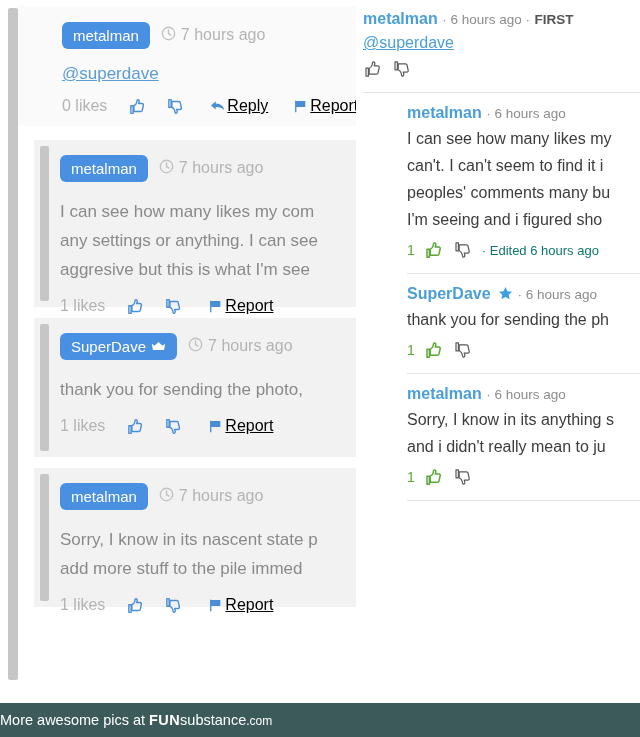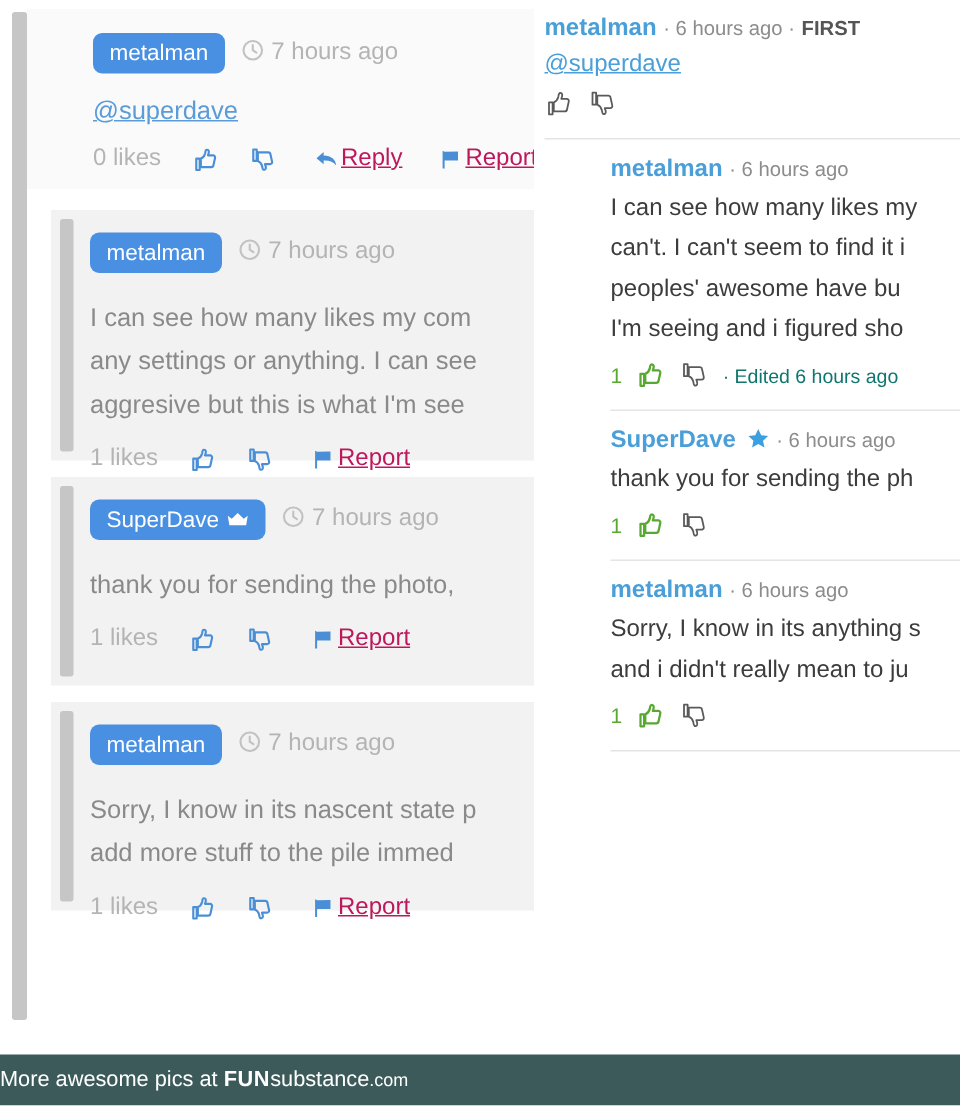--- a/index.html
+++ b/index.html
@@ -65,21 +65,21 @@
     white-space: nowrap;
   }
   .lp-actions {
     display: flex; align-items: flex-start; gap: 19px;
     margin-top: 13px;
     white-space: nowrap;
   }
   .likes { color: #b4b4b4; font-size: 16px; margin-right: 2px; }
   .ic { display: block; flex: none; }
   .act-link {
-    color: #be185d; font-size: 16px;
+    color: #000000; font-size: 16px;
     text-decoration: underline;
     margin-left: -1px;
   }
   .act-grp { display: inline-flex; align-items: center; gap: 1px; margin-left: 5px; }
 
   .reply-list { position: absolute; left: 34px; top: 140px; width: 322px; }
   .reply-item {
     position: relative;
     background: #f2f2f2;
     margin-bottom: 11px;
@@ -308,21 +308,21 @@
     </div>
 
     <div class="rp-reply">
       <div>
         <span class="rp-name">metalman</span>
         <span class="rp-meta">· 6 hours ago</span>
       </div>
       <div class="rp-body">
         <div>I can see how many likes my</div>
         <div>can't. I can't seem to find it i</div>
-        <div>peoples' awesome have bu</div>
+        <div>peoples' comments many bu</div>
         <div>I'm seeing and i figured sho</div>
       </div>
       <div class="rp-actions">
         <span class="rp-count">1</span>
         <svg width="20" height="20" viewBox="0 0 20 20">
           <path d="M3 9.2h2.4v8H3zM6.2 9.2c1.6-.6 2.6-2.1 3-3.6.2-.9.1-2 .8-2.5.7-.4 1.6.1 1.8.9.2 1-.3 2-.6 2.9h3.6c.9 0 1.6.8 1.4 1.7l-1.2 5.4c-.1.7-.8 1.2-1.5 1.2H6.2z" fill="none" stroke="#58a832" stroke-width="1.5" stroke-linejoin="round"></path>
         </svg>
         <svg width="20" height="20" viewBox="0 0 20 20">
           <path d="M3 2.8h2.4v8H3zM6.2 10.8c1.6.6 2.6 2.1 3 3.6.2.9.1 2 .8 2.5.7.4 1.6-.1 1.8-.9.2-1-.3-2-.6-2.9h3.6c.9 0 1.6-.8 1.4-1.7l-1.2-5.4c-.1-.7-.8-1.2-1.5-1.2H6.2z" fill="none" stroke="#5a5a5a" stroke-width="1.2" stroke-linejoin="round"></path>
         </svg>

